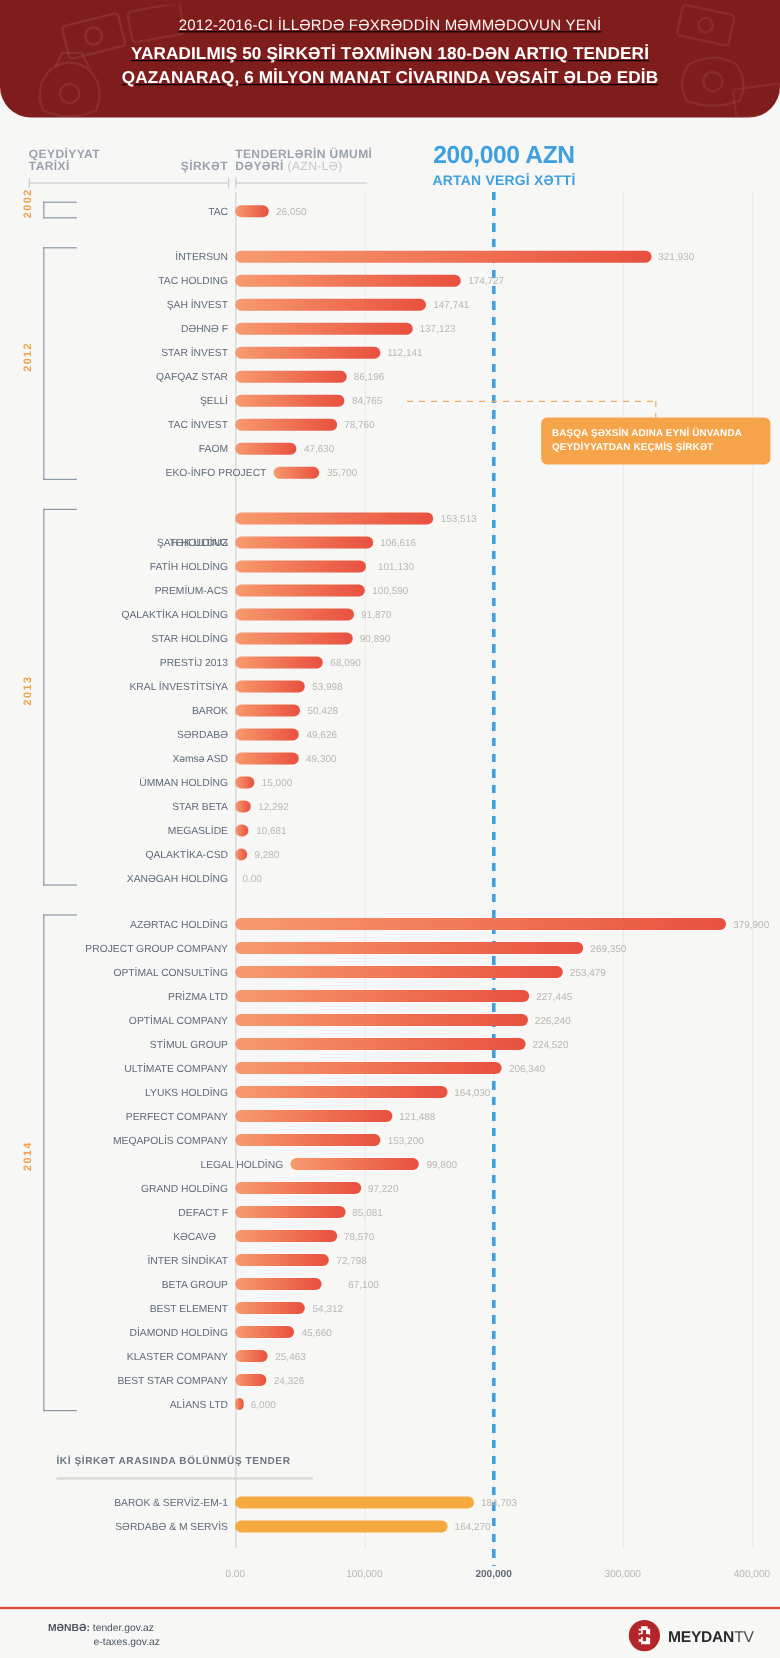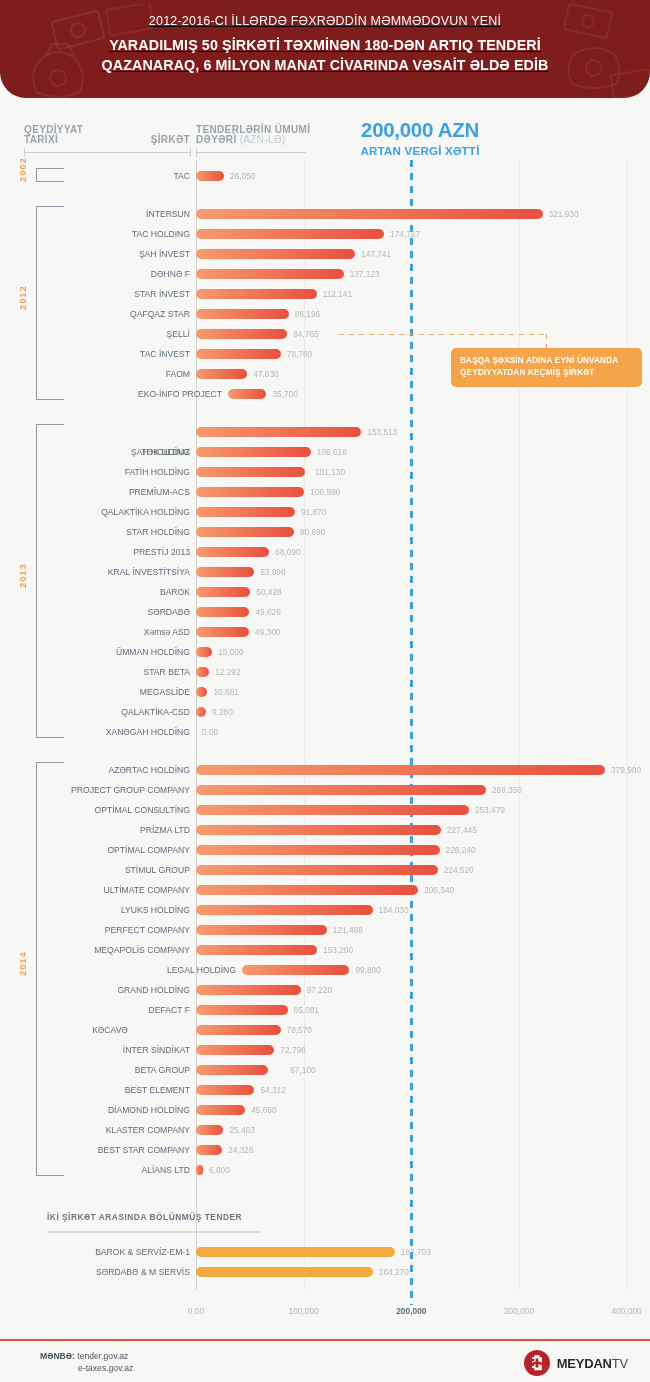--- a/index.html
+++ b/index.html
@@ -368,21 +368,21 @@
       <div class="lbl" style="left: 30px; width: 160px;">GRAND HOLDİNG</div>
       <div class="bar" style="left: 196px; width: 104.667px;"></div>
       <div class="val" style="left: 306.667px;">97,220</div>
     </div>
     <div class="row" style="left: 0px; top: 1000px; width: 650px;">
       <div class="lbl" style="left: 30px; width: 160px;">DEFACT F</div>
       <div class="bar" style="left: 196px; width: 91.5981px;"></div>
       <div class="val" style="left: 293.598px;">85,081</div>
     </div>
     <div class="row" style="left: 0px; top: 1020px; width: 650px;">
-      <div class="lbl" style="left: 30px; width: 160px; text-align: center;">KƏCAVƏ</div>
+      <div class="lbl" style="left: 20px; width: 160px;">KƏCAVƏ</div>
       <div class="bar" style="left: 196px; width: 84.5884px;"></div>
       <div class="val" style="left: 286.588px;">78,570</div>
     </div>
     <div class="row" style="left: 0px; top: 1040px; width: 650px;">
       <div class="lbl" style="left: 30px; width: 160px;">İNTER SİNDİKAT</div>
       <div class="bar" style="left: 196px; width: 78.3743px;"></div>
       <div class="val" style="left: 280.374px;">72,798</div>
     </div>
     <div class="row" style="left: 0px; top: 1060px; width: 650px;">
       <div class="lbl" style="left: 30px; width: 160px;">BETA GROUP</div>

